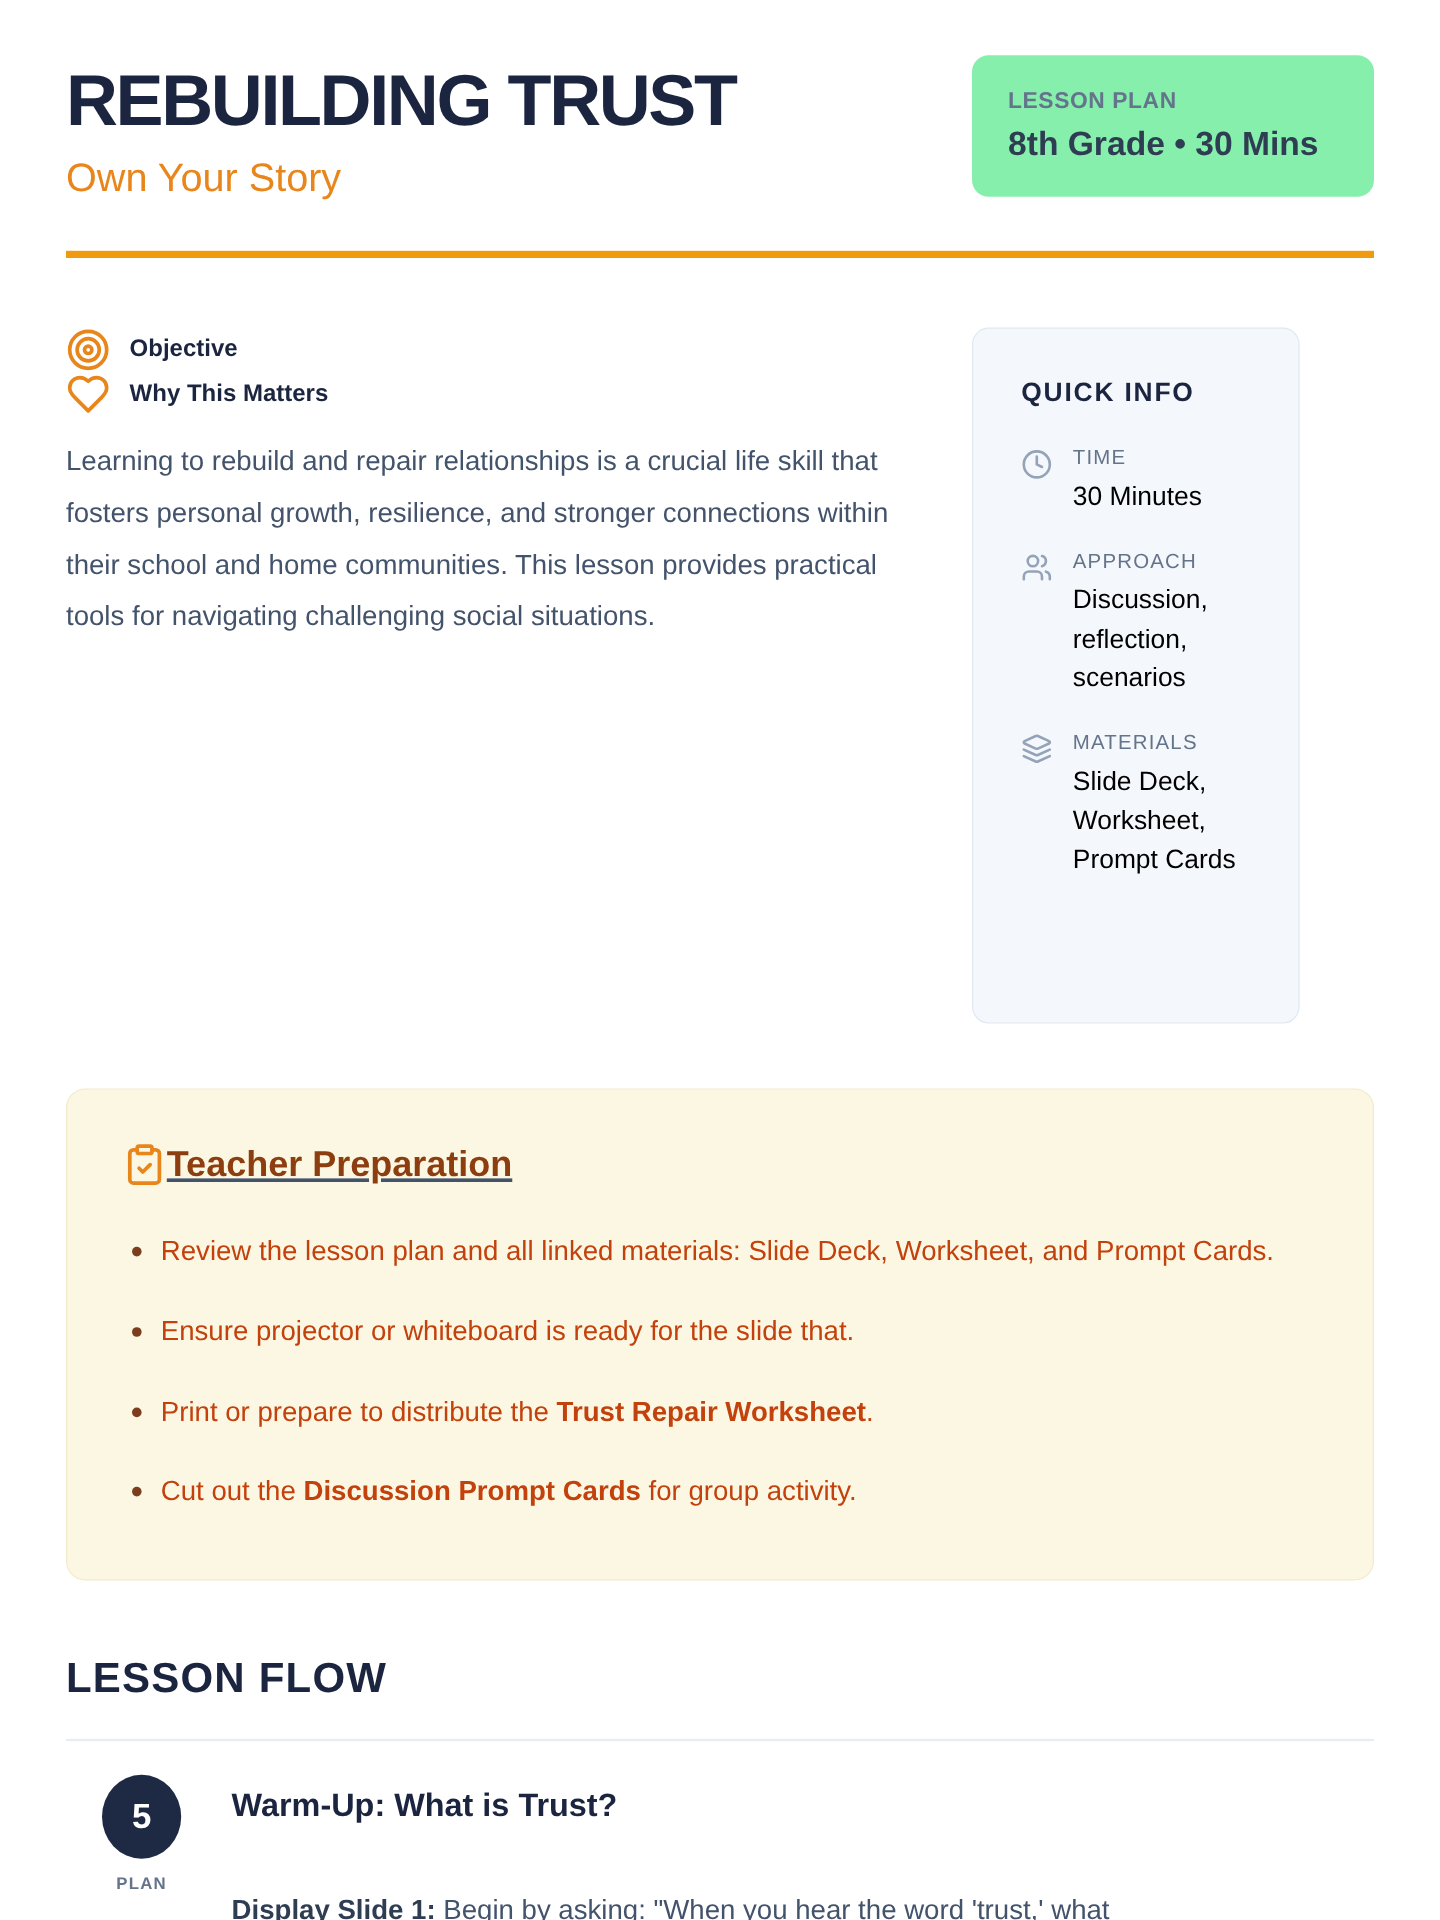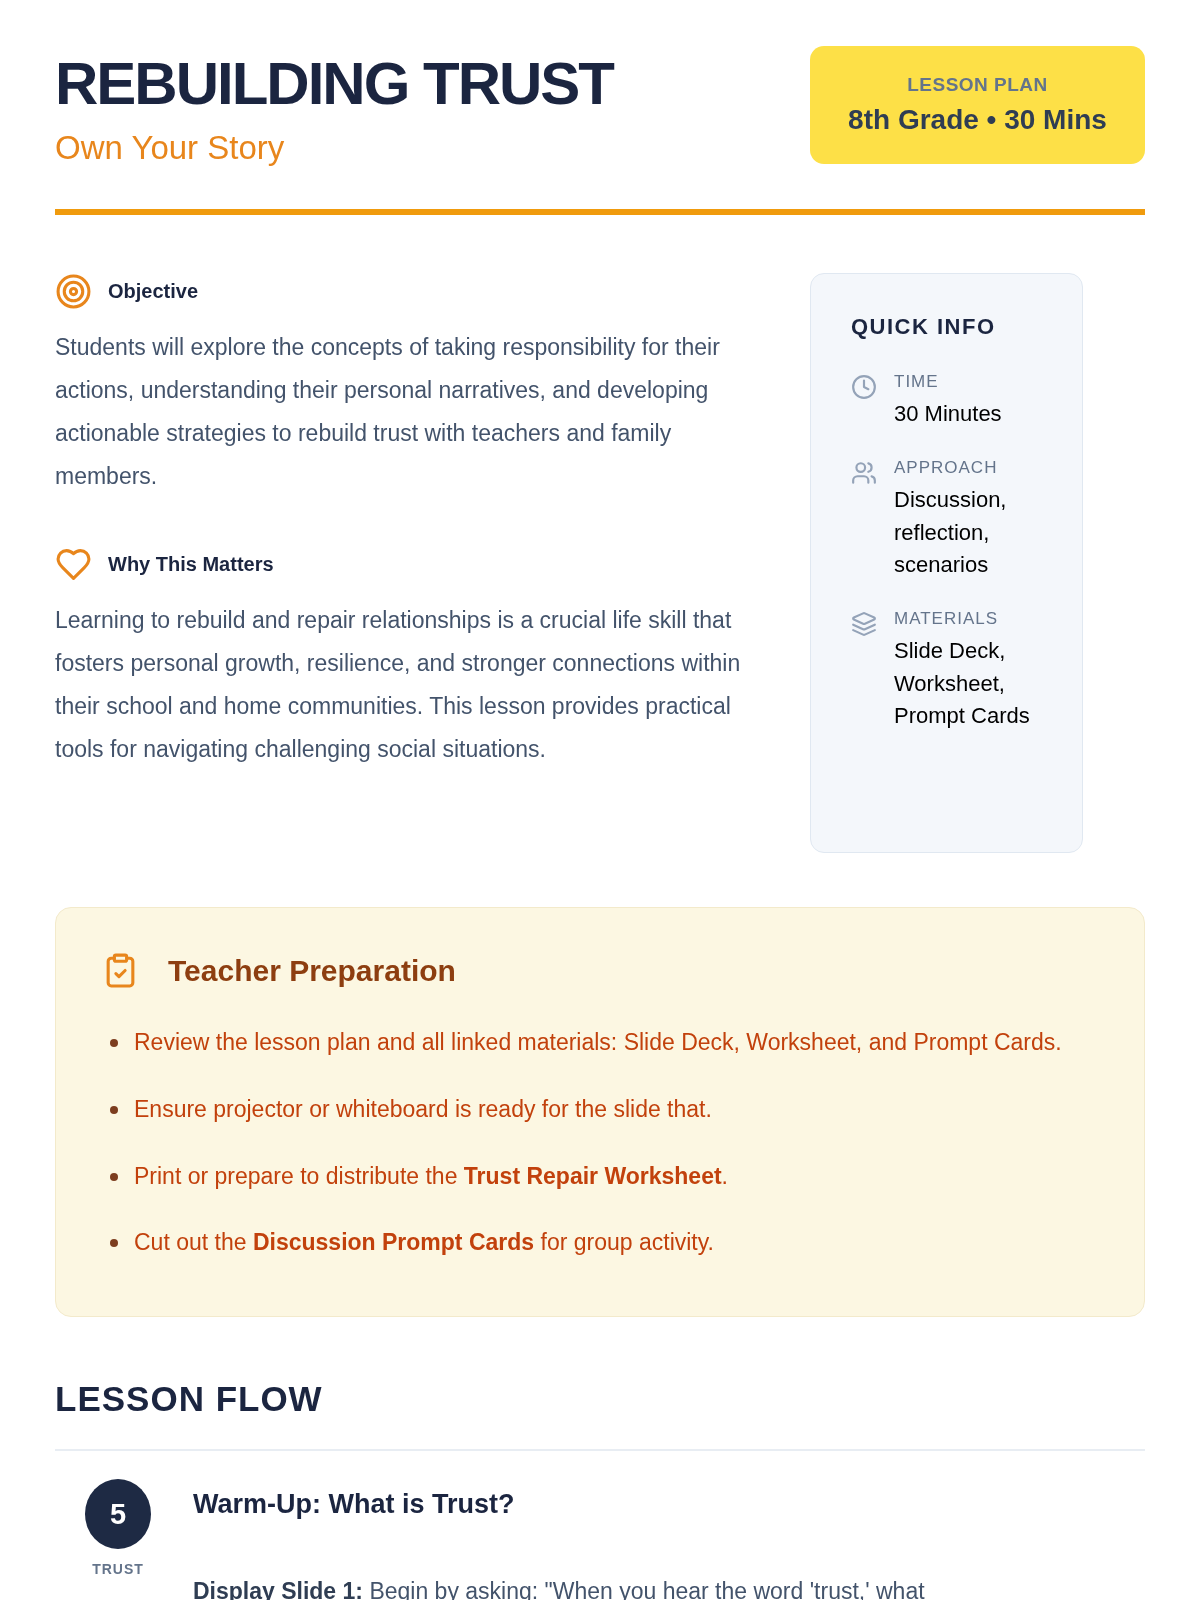--- a/index.html
+++ b/index.html
@@ -5,21 +5,21 @@
   * { margin:0; padding:0; box-sizing:border-box; }
   html,body { width:1200px; height:1600px; overflow:hidden; background:#ffffff;
     font-family:"Liberation Sans", sans-serif; color:#43536B; }
   .page { padding:46px 55px 0 55px; }
 
   
   .header { display:flex; justify-content:space-between; align-items:flex-start; }
   .title-wrap { padding-top:6px; }
   .doc-title { font-size:60px; font-weight:800; letter-spacing:-2px; color:#1B2540; line-height:1.05; }
   .doc-subtitle { font-size:33px; font-weight:500; color:#E8861C; margin-top:14px; }
-  .header-badge { background:#fde047; border-radius:14px; padding:28px 30px; text-align:center; min-width:335px; }
+  .header-badge { background:#86efac; border-radius:14px; padding:28px 30px; text-align:left; min-width:335px; }
   .badge-label { font-size:19px; font-weight:700; color:#64748B; letter-spacing:0.5px; }
   .badge-meta { font-size:28px; font-weight:700; color:#2F3D53; margin-top:8px; }
   .top-rule { height:6px; background:#F09B0D; border:none; margin-top:42px; }
 
   
   .main { display:flex; gap:55px; margin-top:58px; align-items:flex-start; }
   .left-col { width:700px; }
   .section-head { display:flex; align-items:center; gap:16px; }
   .section-head h2 { font-size:20px; font-weight:700; color:#1B2540; }
   .icon-36 { width:37px; height:37px; flex:0 0 auto; }
@@ -34,21 +34,21 @@
   .info-item { display:flex; gap:17px; margin-bottom:28px; }
   .info-item:last-child { margin-bottom:0; }
   .info-icon { width:26px; height:26px; color:#94A3B8; flex:0 0 auto; margin-top:2px; }
   .info-icon svg { width:100%; height:100%; }
   .info-label { font-size:17px; font-weight:400; letter-spacing:1px; color:#64748B; }
   .info-value { font-size:22px; color:#000000; line-height:1.47; margin-top:6px; }
 
   
   .prep-box { margin-top:54px; background:#FCF7E2; border:1px solid #F3EACB; border-radius:16px;
     padding:44px 46px 28px 46px; }
-  .prep-head { display:flex; align-items:center; gap:29px; }
+  .prep-head { display:flex; align-items:center; gap:0;text-decoration:underline; }
   .prep-head .icon-36 { color:#E8861C; }
   .prep-head h2 { font-size:30px; font-weight:700; color:#8D3E10; }
   .prep-list { list-style:none; margin-top:32px; }
   .prep-list li { position:relative; padding-left:32px; font-size:23px; line-height:1.9;
     color:#c2410c; margin-bottom:23px; }
   .prep-list li::before { content:""; position:absolute; left:8px; top:18px; width:8px; height:8px;
     border-radius:50%; background:#7C3D1E; }
   .prep-list b { font-weight:700; }
 
   
@@ -90,21 +90,20 @@
       <div class="section-head">
         <span class="icon-36 orange">
           <svg viewBox="0 0 24 24" fill="none" stroke="currentColor" stroke-width="2" stroke-linecap="round" stroke-linejoin="round">
             <circle cx="12" cy="12" r="10"></circle>
               <circle cx="12" cy="12" r="6"></circle>
               <circle cx="12" cy="12" r="2"></circle>
           </svg>
         </span>
         <h2>Objective</h2>
       </div>
-      <p class="body-para">Students will explore the concepts of taking responsibility for their actions, understanding their personal narratives, and developing actionable strategies to rebuild trust with teachers and family members.</p>
 
       <div class="section-head">
         <span class="icon-36 orange">
           <svg viewBox="0 0 24 24" fill="none" stroke="currentColor" stroke-width="2" stroke-linecap="round" stroke-linejoin="round">
             <path d="M19 14c1.49-1.46 3-3.21 3-5.5A5.5 5.5 0 0 0 16.5 3c-1.76 0-3 .5-4.5 2-1.5-1.5-2.74-2-4.5-2A5.5 5.5 0 0 0 2 8.5c0 2.29 1.51 4.04 3 5.5l7 7Z"></path>
           </svg>
         </span>
         <h2>Why This Matters</h2>
       </div>
       <p class="body-para">Learning to rebuild and repair relationships is a crucial life skill that fosters personal growth, resilience, and stronger connections within their school and home communities. This lesson provides practical tools for navigating challenging social situations.</p>
@@ -176,21 +175,21 @@
       <li><span>Cut out the </span><b>Discussion Prompt Cards</b><span> for group activity.</span></li>
     </ul>
   </div>
 
   <h2 class="flow-title">LESSON FLOW</h2>
   <hr class="flow-divider">
 
   <div class="step">
     <div class="step-badge">
       <div class="step-circle">5</div>
-      <div class="step-mins">TRUST</div>
+      <div class="step-mins">PLAN</div>
     </div>
     <div class="step-content">
       <div class="step-title">Warm-Up: What is Trust?</div>
       <p class="step-body"><b>Display Slide 1:</b><span> Begin by asking: "When you hear the word 'trust,' what</span></p>
     </div>
   </div>
 
 </div>
 
 </body></html>

